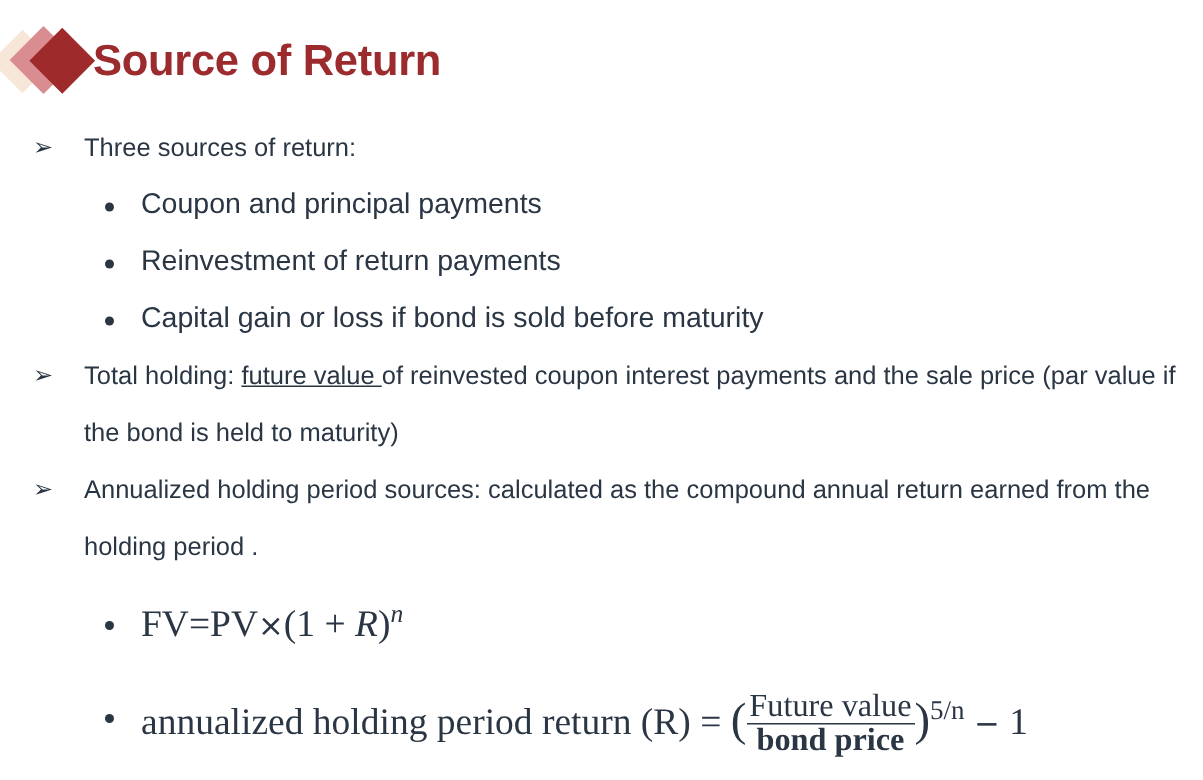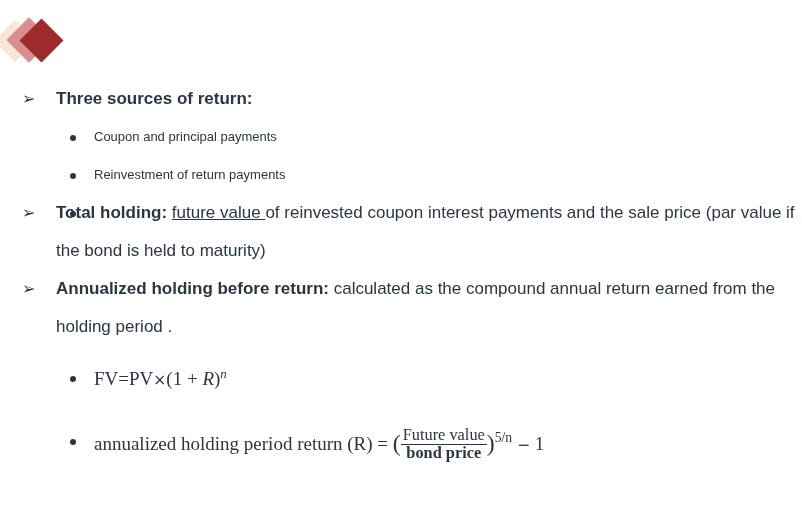--- a/index.html
+++ b/index.html
@@ -77,45 +77,45 @@
   }
   .lvl1 > .marker {
     position: absolute;
     left: 22px;
     top: 0;
     font-size: 16px;
     color: #2a3644;
     line-height: 38px;
   }
   .lvl1 .txt { display: inline; }
-  .lvl1 .b { font-weight: bold; }
+  .lvl1 .b { font-weight: normal; }
   .lvl1 .u { text-decoration: underline; }
 
   .lvl2 {
     position: relative;
     padding-left: 94px;
-    font-size: 13px;
+    font-size: 19px;
     line-height: 38px;
     color: #2a3644;
     font-weight: normal;
   }
   .lvl2 > .dot {
     position: absolute;
     left: 70px;
     top: 17px;
     width: 6px;
     height: 6px;
     border-radius: 50%;
     background: #2a3644;
   }
 
   
   .lvl2.formula {
     font-family: "Liberation Serif", serif;
-    font-size: 19px;
+    font-size: 25px;
   }
   .lvl2.formula.f1 { margin-top: 14px; }
   .lvl2.formula.f2 { margin-top: 24px; }
   .lvl2.formula > .dot { top: 16px; }
 
   .math { white-space: nowrap; }
   .math .it { font-style: italic; }
   .math sup {
     font-size: 0.68em;
     vertical-align: super;
@@ -160,20 +160,21 @@
 </style>
 </head>
 <body style="background: rgb(255, 255, 255); color: rgb(42, 54, 68);">
 
 <div class="title-row">
   <span class="diamond-mark">
     <i class="d1" style="background: rgb(246, 231, 216);"></i>
     <i class="d2" style="background: rgb(217, 141, 144);"></i>
     <i class="d3" style="background: rgb(158, 42, 43);"></i>
   </span>
+  <span class="slide-title" style="color: rgb(156, 43, 46);">Source of Return</span>
 </div>
 
 <div class="body-area">
 
   <div class="lvl1">
     <span class="marker">➢</span>
     <span class="txt b">Three sources of return:</span>
   </div>
 
   <div class="lvl2">
@@ -181,30 +182,31 @@
     <span class="txt">Coupon and principal payments</span>
   </div>
 
   <div class="lvl2">
     <span class="dot" style="background: rgb(42, 54, 68);"></span>
     <span class="txt">Reinvestment of return payments</span>
   </div>
 
   <div class="lvl2">
     <span class="dot" style="background: rgb(42, 54, 68);"></span>
+    <span class="txt">Capital gain or loss if bond is sold before maturity</span>
   </div>
 
   <div class="lvl1">
     <span class="marker">➢</span>
     <span class="txt b">Total holding:</span><span class="txt">&nbsp;</span><span class="txt u">future value </span><span class="txt">of reinvested coupon interest payments and the sale price (par value if the bond is held to maturity)</span>
   </div>
 
   <div class="lvl1">
     <span class="marker">➢</span>
-    <span class="txt b">Annualized holding before return:</span><span class="txt">&nbsp;</span><span class="txt">calculated as the compound annual return earned from the holding period .</span>
+    <span class="txt b">Annualized holding period sources:</span><span class="txt">&nbsp;</span><span class="txt">calculated as the compound annual return earned from the holding period .</span>
   </div>
 
   <div class="lvl2 formula f1">
     <span class="dot" style="background: rgb(42, 54, 68);"></span>
     <span class="math"><span>FV=PV</span><span class="times">×</span><span>(1 + </span><span class="it">R</span><span>)</span><sup class="it">n</sup></span>
   </div>
 
   <div class="lvl2 formula f2">
     <span class="dot" style="background: rgb(42, 54, 68);"></span>
     <span class="math"><span>annualized holding period return (R) = </span><span class="paren-big">(</span><span class="frac"><span class="num">Future value</span><span class="den">bond price</span></span><span class="paren-big">)</span><span class="exp-small">5/n</span><span>&nbsp;</span><span class="minus">−</span><span>&nbsp;</span><span>1</span></span>

